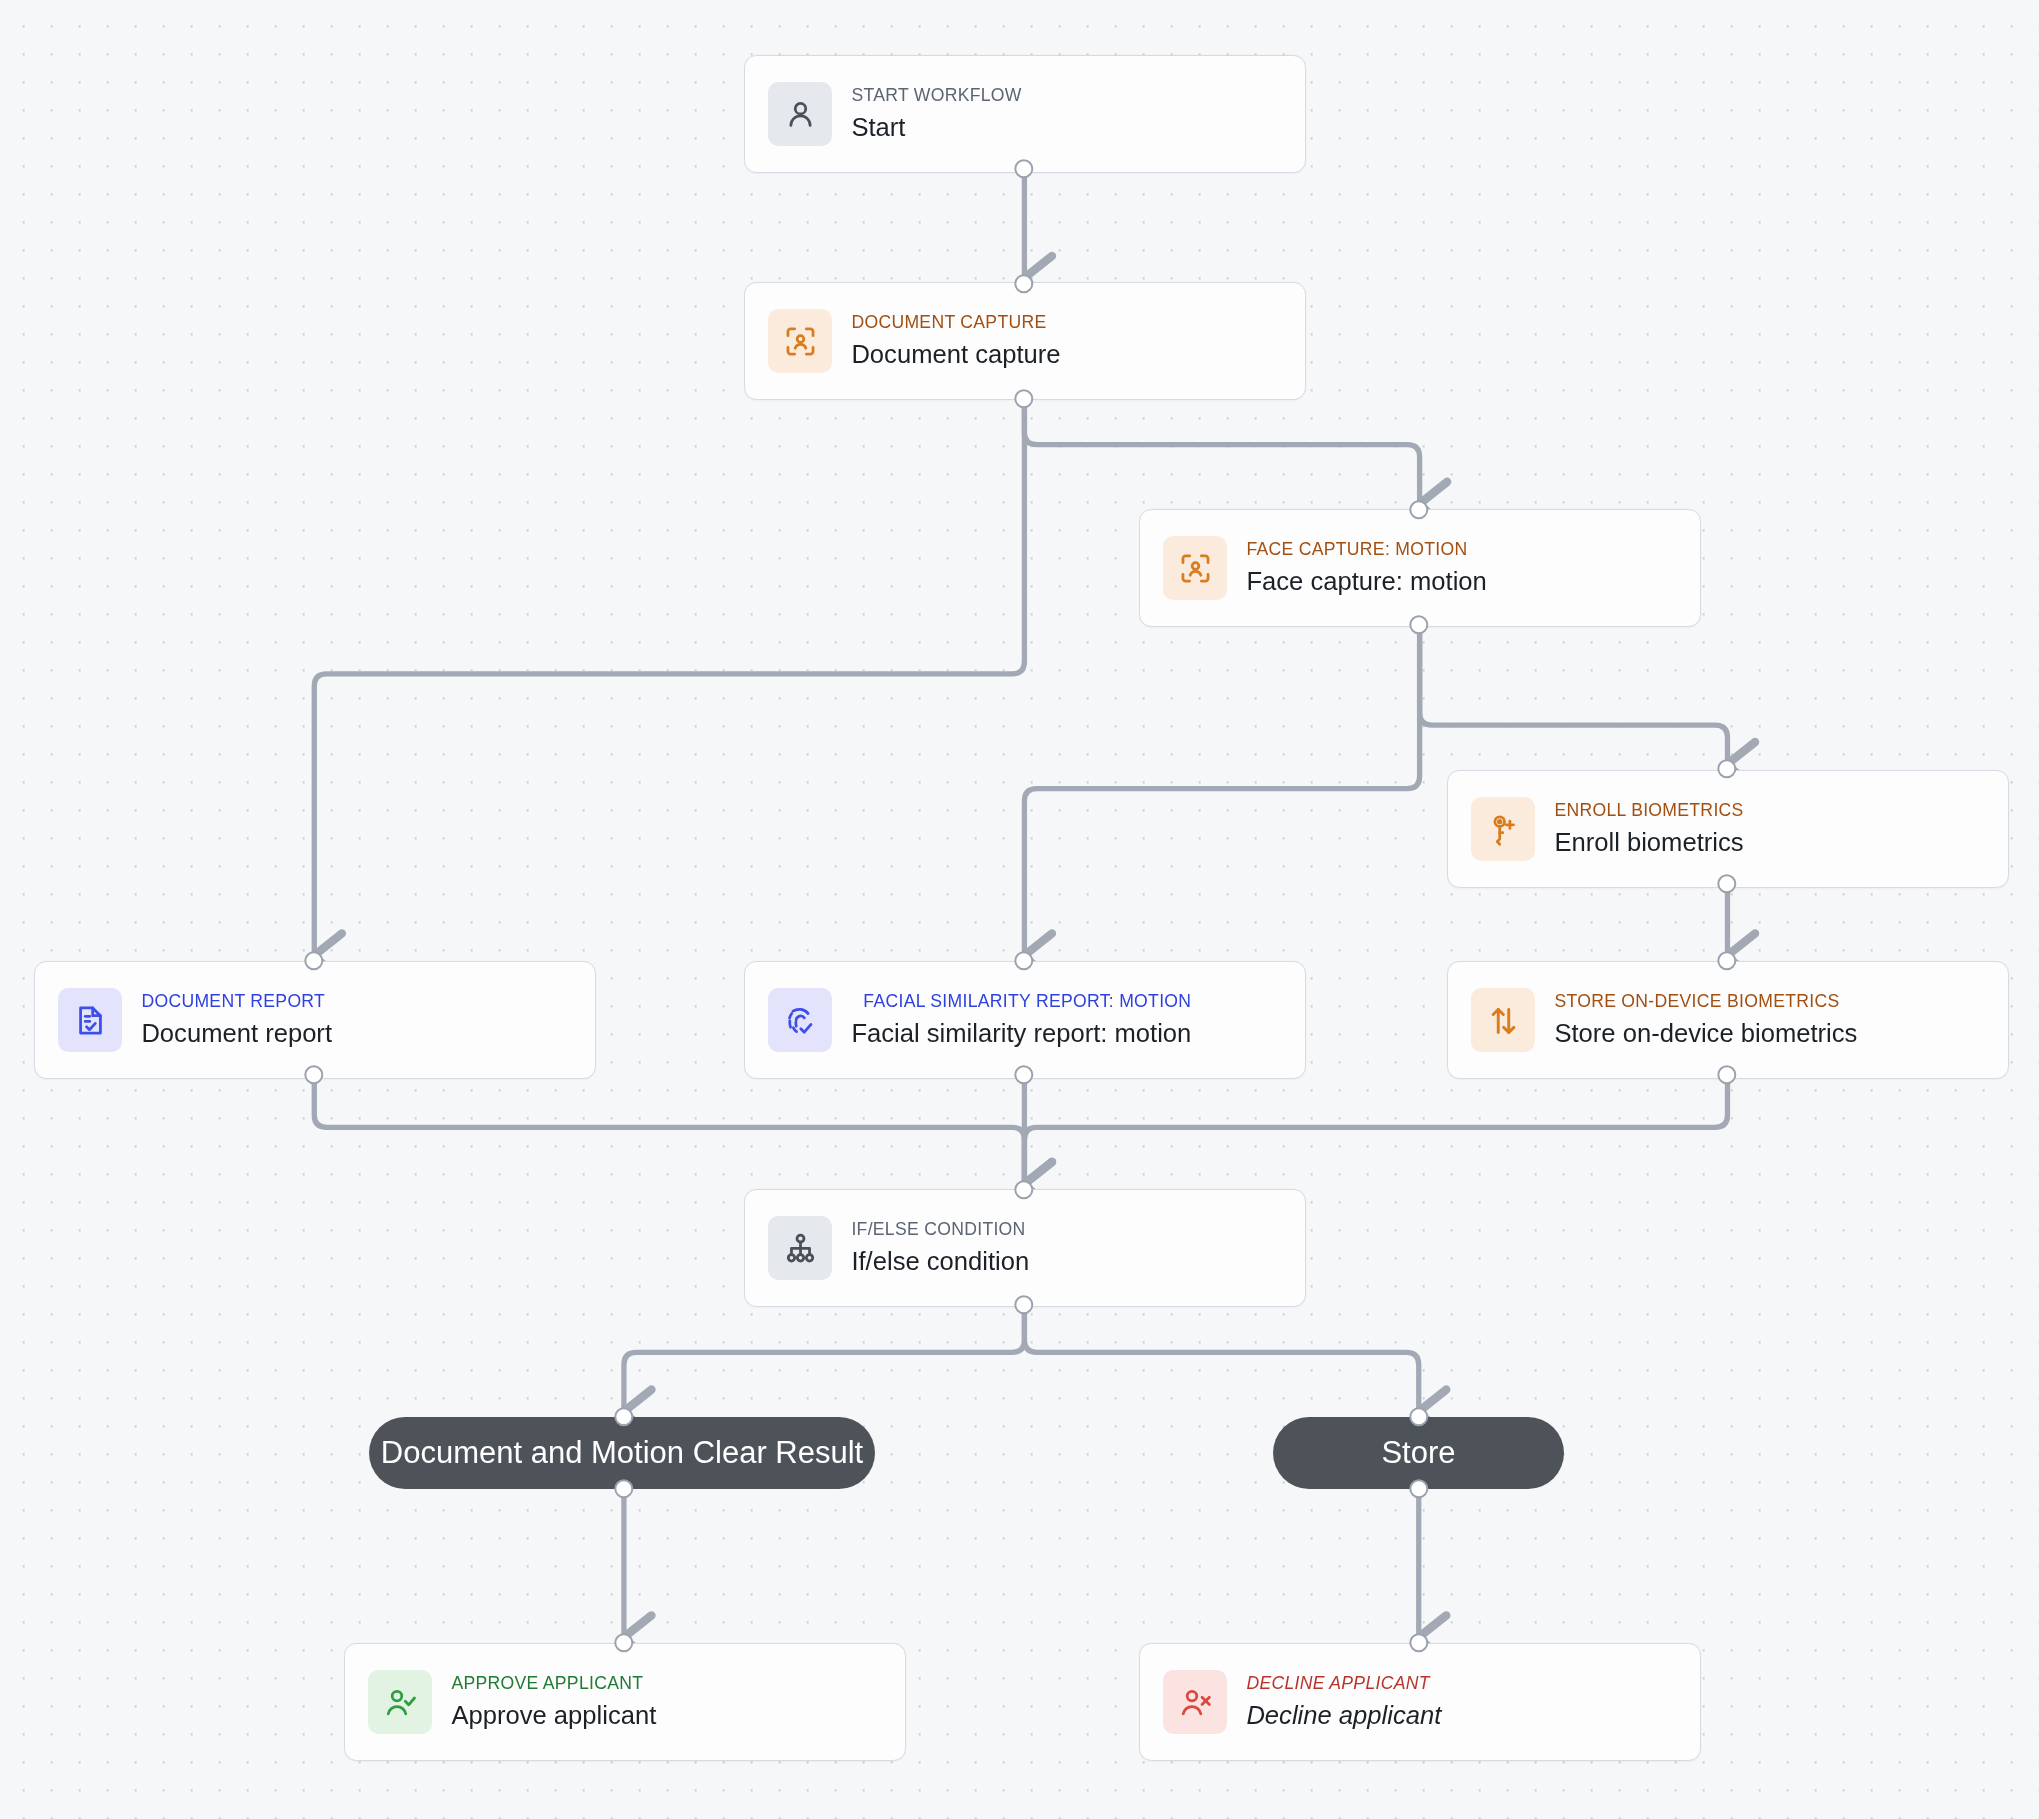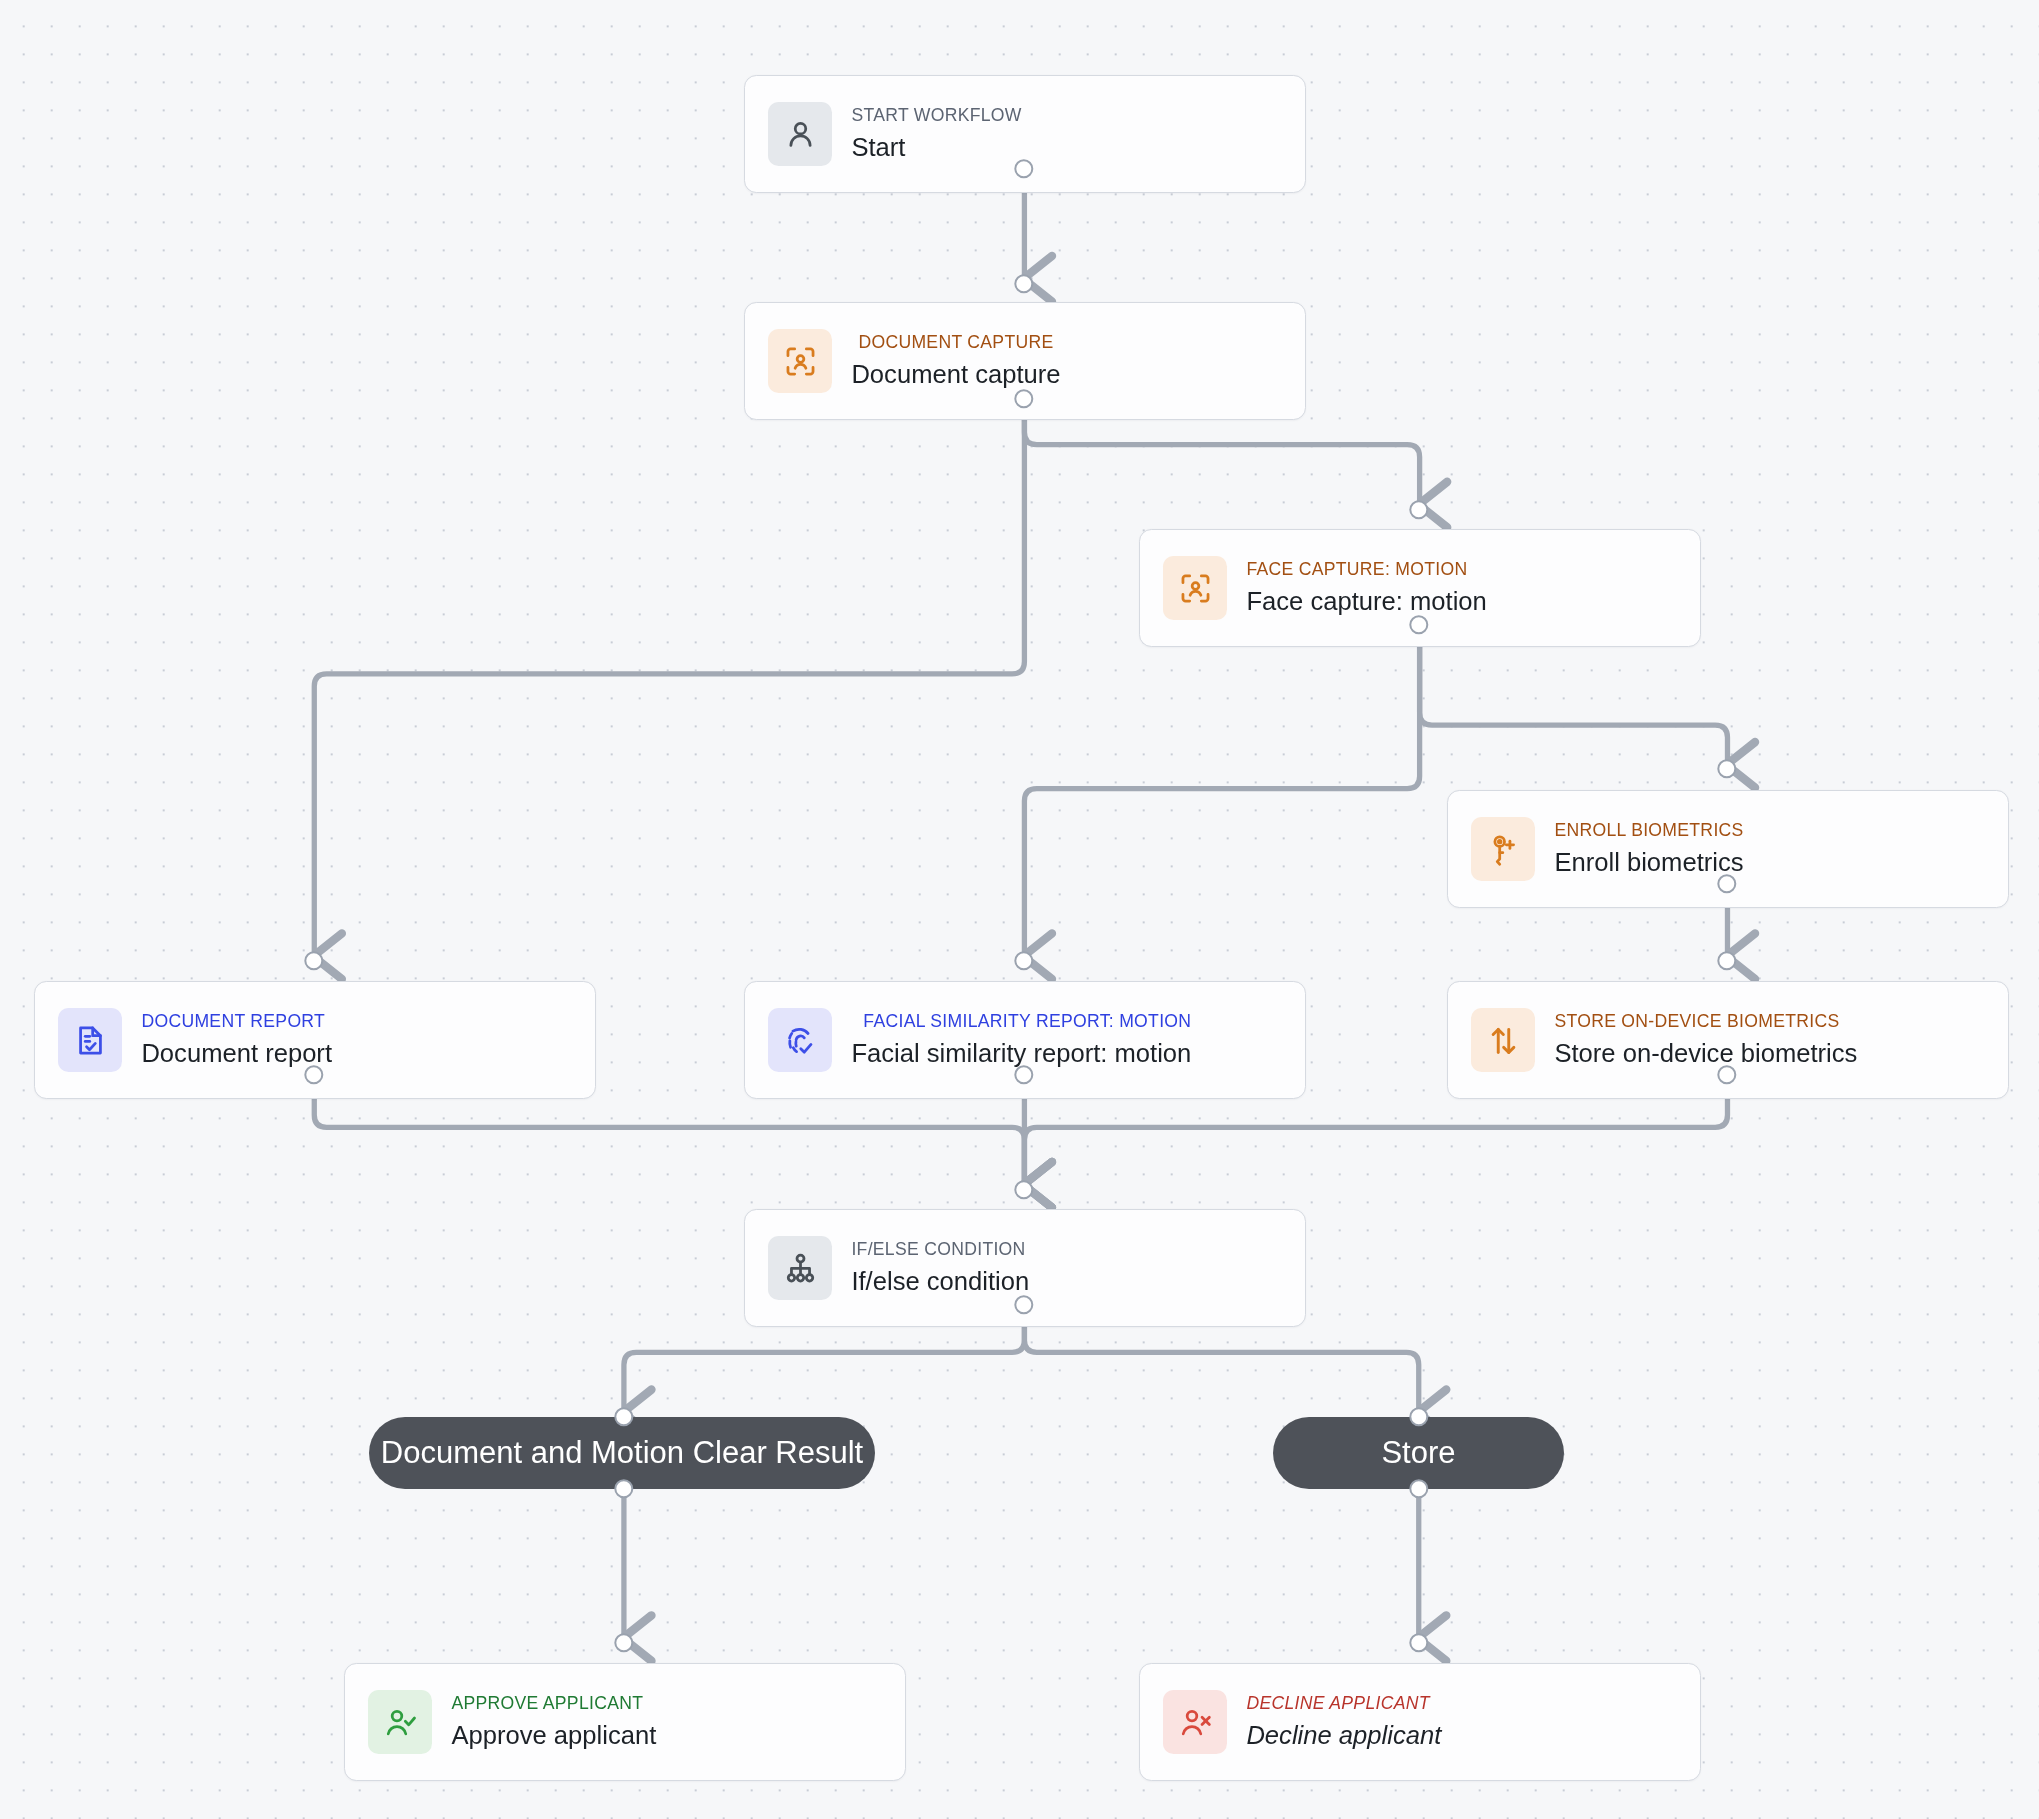--- a/index.html
+++ b/index.html
@@ -23,21 +23,20 @@
   }
   .node {
     position: absolute;
     background: #fdfdfe;
     border: 1.4px solid #d6dae1;
     border-radius: 12.4px;
     display: flex;
     align-items: center;
     padding: 0 23px;
     box-shadow: 0 0.9px 1.8px rgba(16,24,40,0.04);
-    margin-top: 20px;
   }
   .node-icon {
     width: 64px; height: 64px;
     border-radius: 10.6px;
     flex: 0 0 64px;
     display: flex; align-items: center; justify-content: center;
     margin-right: 19.4px;
   }
   .node-text { display: flex; flex-direction: column; justify-content: center; min-width: 0; }
   .node-kicker {
@@ -124,21 +123,21 @@
         <circle cx="12" cy="8" r="3.6"></circle>
           <path d="M5.4 19.5a6.6 6.6 0 0 1 13.2 0"></path>
       </svg>
     </div>
     <div class="node-text">
       <div class="node-kicker" style="color:#5c6472;">START WORKFLOW</div>
       <div class="node-title">Start</div>
     </div>
   </div>
 
-  <div class="node" style="left:744px;top:282px;width:562px;height:118px;text-align:center;">
+  <div class="node" style="left:744px;top:282px;width:562px;height:118px;">
     <div class="node-icon th-orange">
       <svg width="35" height="35" viewBox="0 0 24 24" fill="none" stroke="#d97c1e" stroke-width="1.9" stroke-linecap="round" stroke-linejoin="round">
         <path d="M3.4 8V5.2A1.8 1.8 0 0 1 5.2 3.4H8"></path>
           <path d="M16 3.4h2.8A1.8 1.8 0 0 1 20.6 5.2V8"></path>
         <path d="M20.6 16v2.8a1.8 1.8 0 0 1-1.8 1.8H16"></path>
           <path d="M8 20.6H5.2a1.8 1.8 0 0 1-1.8-1.8V16"></path>
         <circle cx="12" cy="10.3" r="2.3"></circle>
           <path d="M8.3 16.6a3.9 3.9 0 0 1 7.4 0"></path>
       </svg>
     </div>

